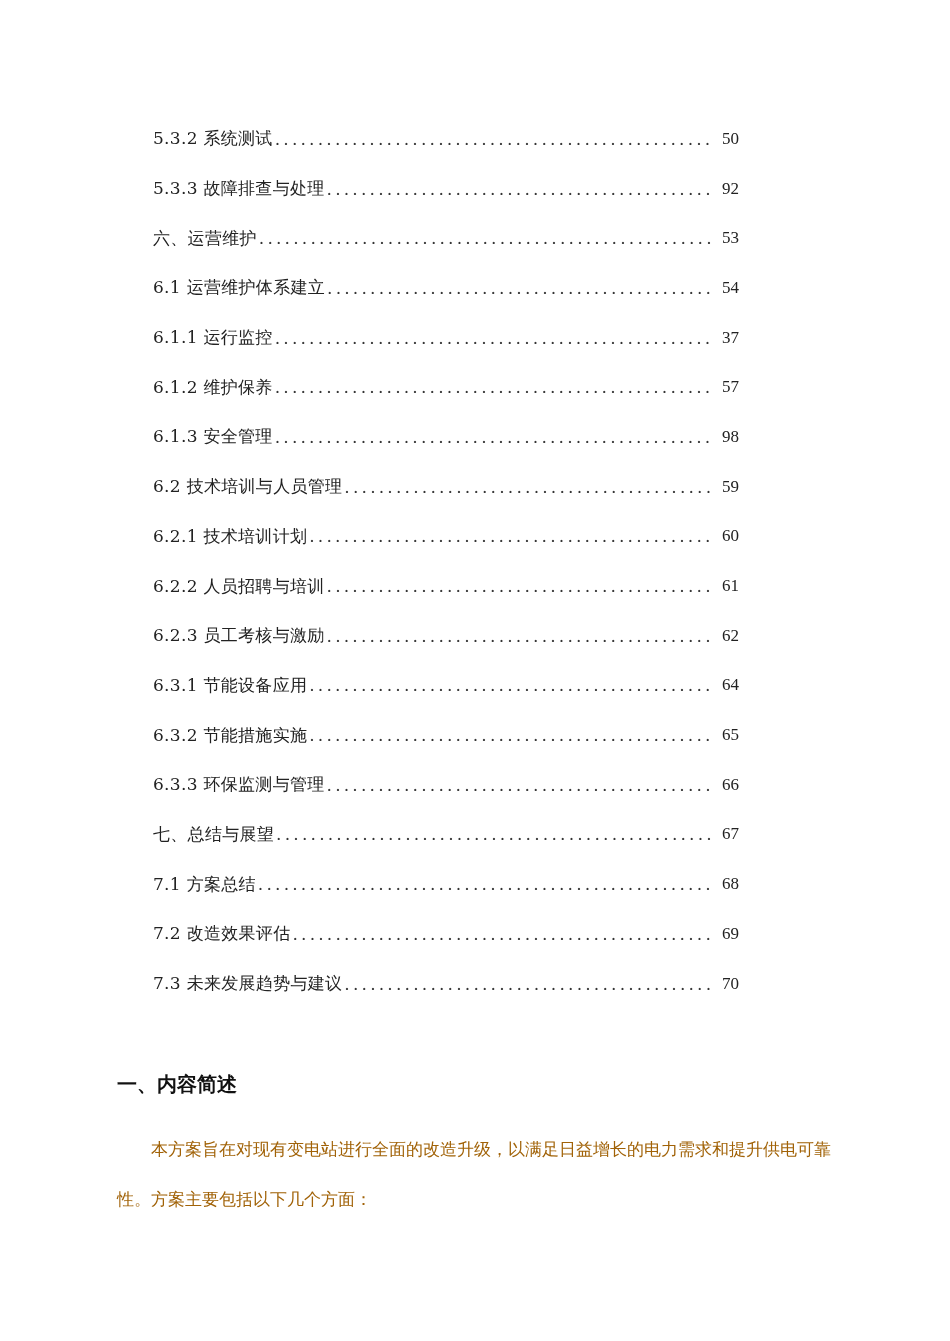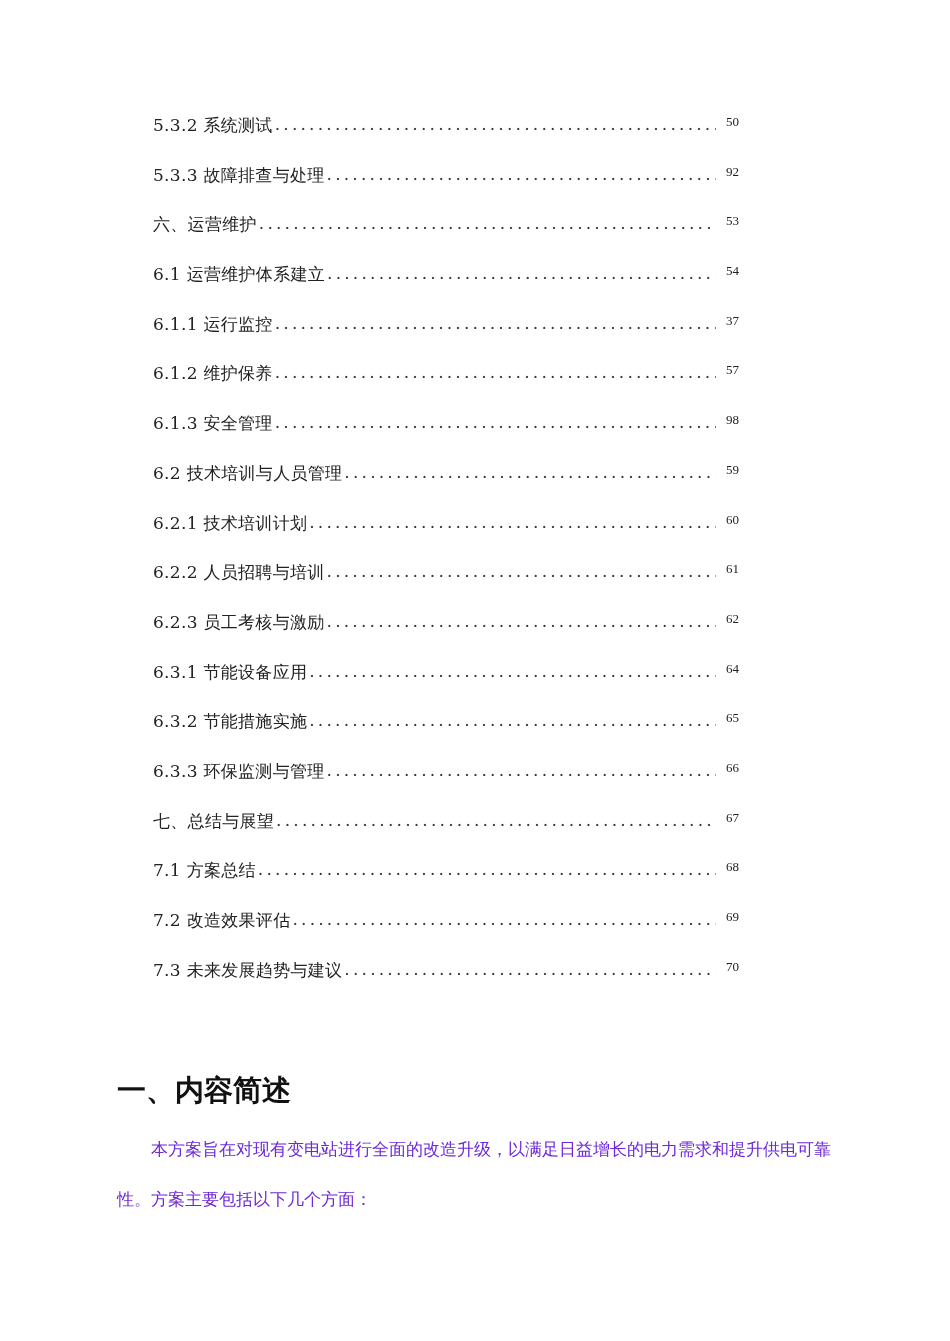--- a/index.html
+++ b/index.html
@@ -1,26 +1,26 @@
 <!DOCTYPE html>
 <html><head>
 <meta charset="utf-8">
 <style>
   html, body { margin:0; padding:0; background:#ffffff; }
   body { width:950px; height:1341px; position:relative; overflow:hidden;
          font-family:"DejaVu Serif","Liberation Serif",serif; color:#222; }
   .toc { position:absolute; left:153px; top:114px; width:586px; }
-  .toc-row { display:flex; align-items:flex-start; height:49.7px; font-size:17px; white-space:nowrap; }
+  .toc-row { display:flex; align-items:center; height:49.7px; font-size:17px; white-space:nowrap; }
   .toc-label { flex:0 0 auto; padding-right:2px; letter-spacing:0.3px; }
   .toc-dots { flex:1 1 auto; overflow:hidden; color:#333; letter-spacing:3.2px; }
   .toc-dots::before { content:"................................................................................................................"; }
-  .toc-page { flex:0 0 auto; padding-left:10px; font-family:"Liberation Serif",serif; font-size:13px; }
-  .heading { position:absolute; left:117px; top:1071px; font-size:29px; font-weight:bold;
+  .toc-page { flex:0 0 auto; padding-left:10px; font-family:"Liberation Serif",serif; font-size:17px; }
+  .heading { position:absolute; left:117px; top:1071px; font-size:20px; font-weight:bold;
              font-family:"DejaVu Sans","Liberation Sans",sans-serif; color:#111; }
-  .para { position:absolute; left:117px; top:1124px; width:725px; font-size:17px; line-height:50px; text-indent:34px; color:#6d28d9; }
+  .para { position:absolute; left:117px; top:1124px; width:725px; font-size:17px; line-height:50px; text-indent:34px; color:#a16207; }
 </style>
 </head>
 <body>
 
 <div class="toc">
   <div class="toc-row">
       <span class="toc-label">5.3.2 系统测试</span>
       <span class="toc-dots"></span>
       <span class="toc-page">50</span>
     </div>

